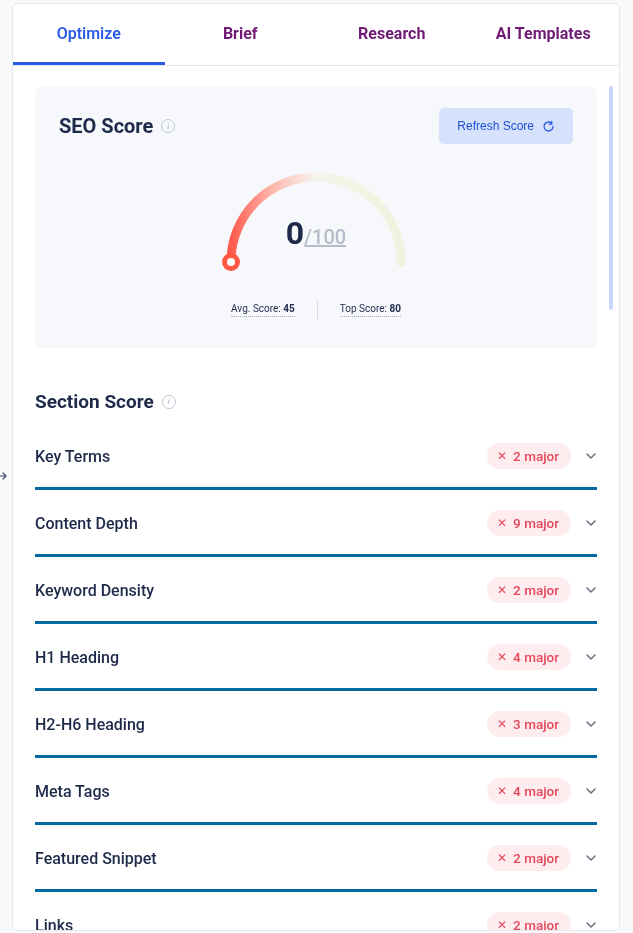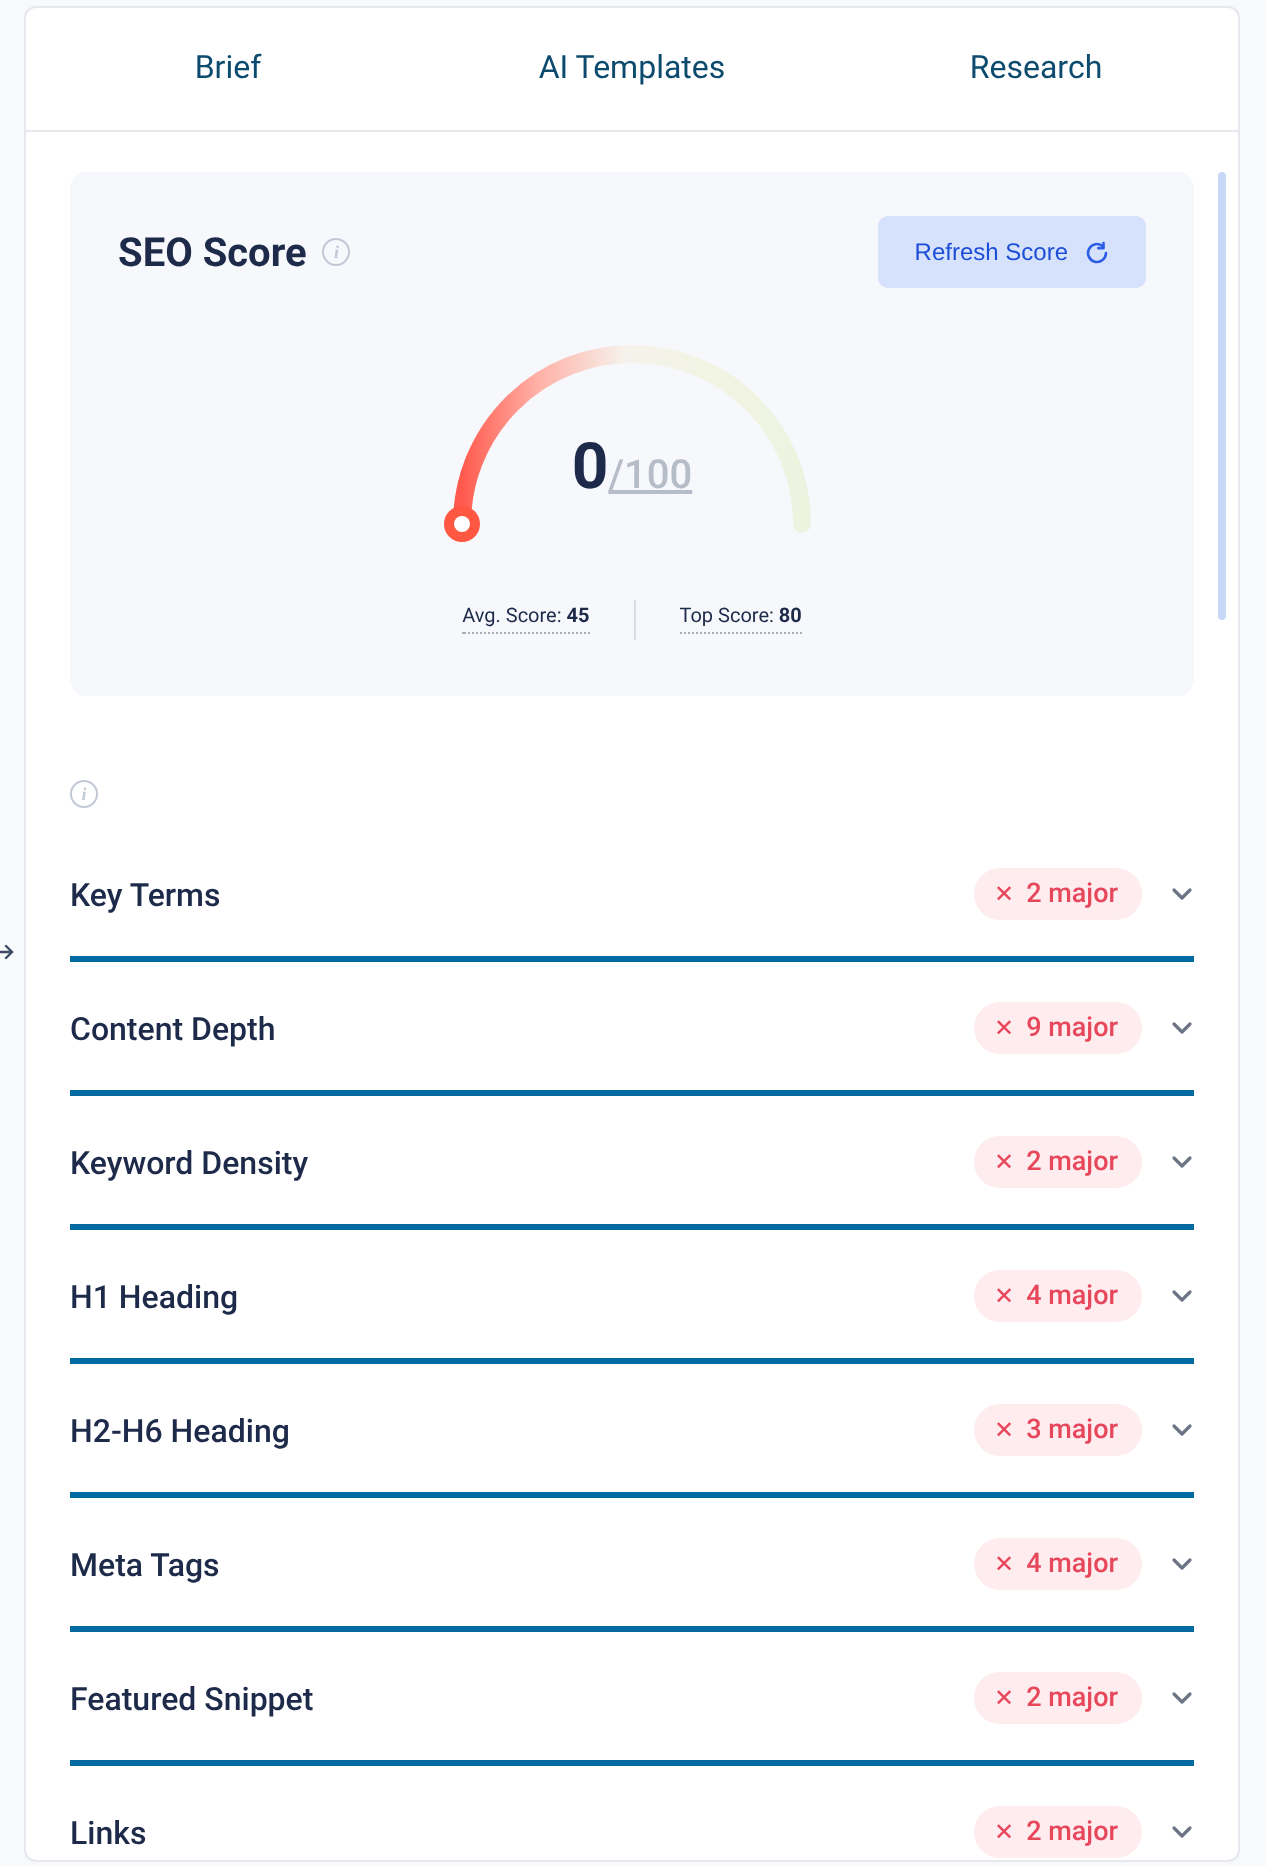--- a/index.html
+++ b/index.html
@@ -27,22 +27,22 @@
       border-bottom: 1px solid #e6e8ee;
       height: 62px;
       align-items: stretch;
     }
     .tab {
       flex: 1;
       display: flex;
       align-items: center;
       justify-content: center;
       font-size: 16px;
-      font-weight: 400;
-      color: #0c4a6e;
+      font-weight: 700;
+      color: #701a75;
       cursor: pointer;
       border-bottom: 3px solid transparent;
       position: relative;
     }
     .tab.active {
       color: #2b5ce6;
       font-weight: 600;
       border-bottom: 3px solid #2b5ce6;
     }
     .content {
@@ -238,23 +238,24 @@
 <div class="side-handle">
   <svg width="12" height="10" viewBox="0 0 12 10">
       <path d="M1 5 h7 M5 2 l3 3 l-3 3 M1 2 v6" stroke="#3f4a63" stroke-width="1.2" fill="none" stroke-linecap="round"></path>
     </svg>
 </div>
 
 <div class="panel">
   <div class="right-accent"></div>
 
   <div class="tabs">
+    <div class="tab active">Optimize</div>
     <div class="tab">Brief</div>
+    <div class="tab">Research</div>
     <div class="tab">AI Templates</div>
-    <div class="tab">Research</div>
   </div>
 
   <div class="content">
     <div class="score-card">
       <div class="score-head">
         <div class="score-title">
           <span>SEO Score</span>
           <span class="info-icon">i</span>
         </div>
         <button class="refresh-btn">
@@ -293,20 +294,21 @@
           </div>
           <div class="stats-sep"></div>
           <div class="stat">
             <span class="stat-label">Top Score: </span><span class="stat-val">80</span>
           </div>
         </div>
       </div>
     </div>
 
     <div class="section-title">
+      <span>Section Score</span>
       <span class="info-icon">i</span>
     </div>
 
     <div class="section-list">
 
     <div class="row">
           <div class="row-label">Key Terms</div>
           <div class="row-right">
             <div class="badge">
               <span class="badge-x">✕</span>

